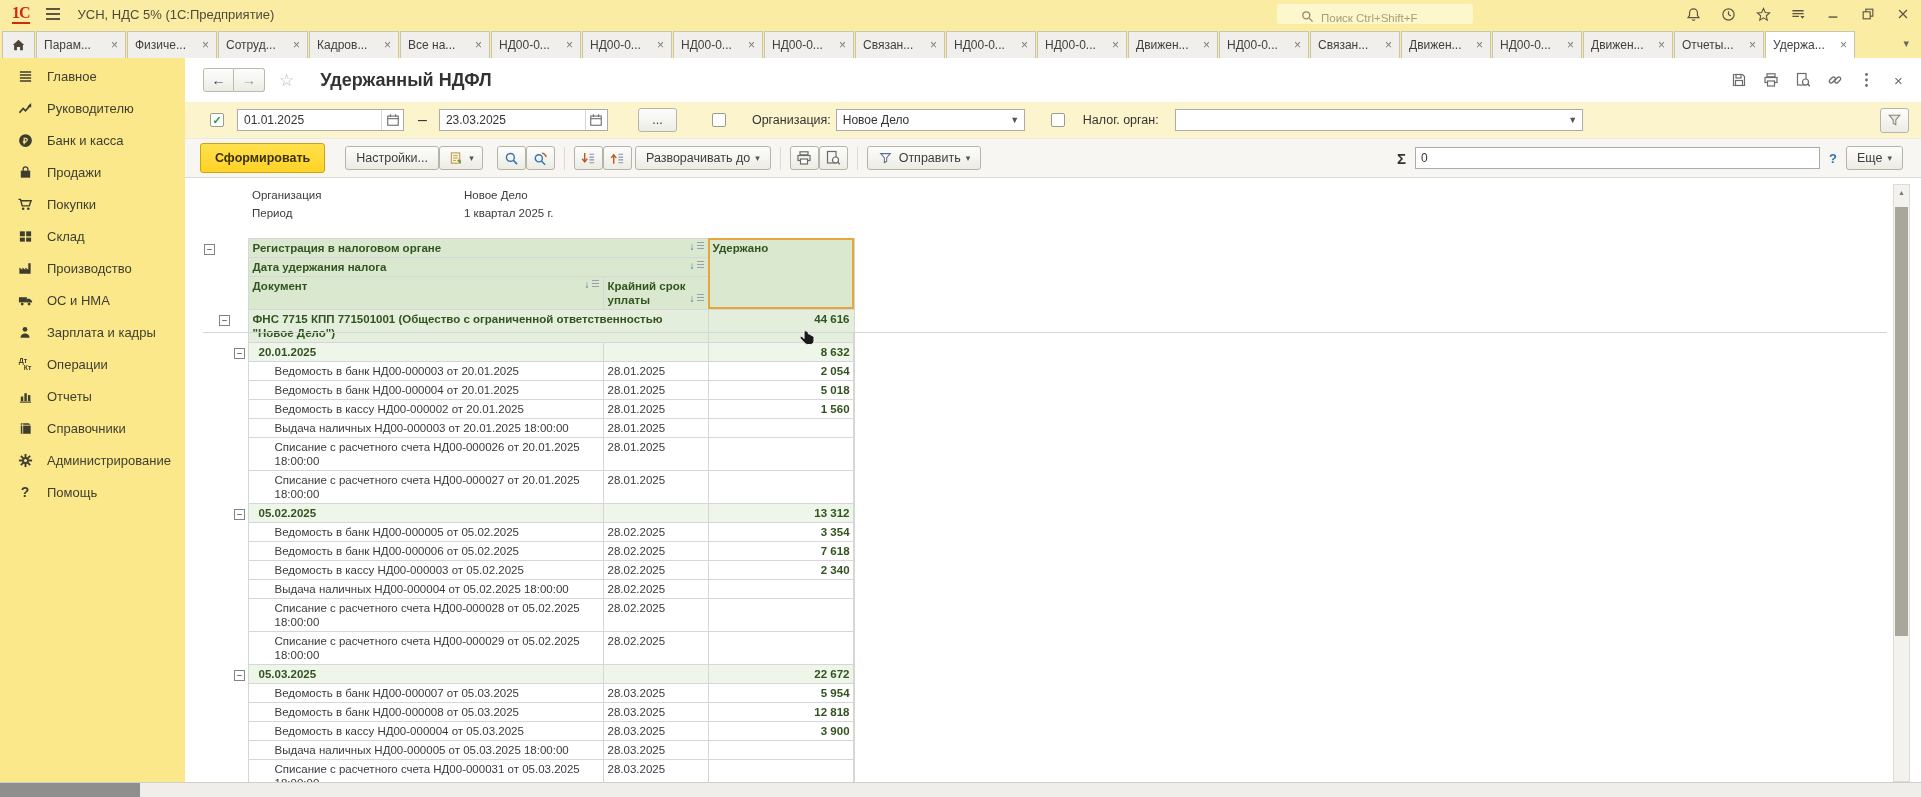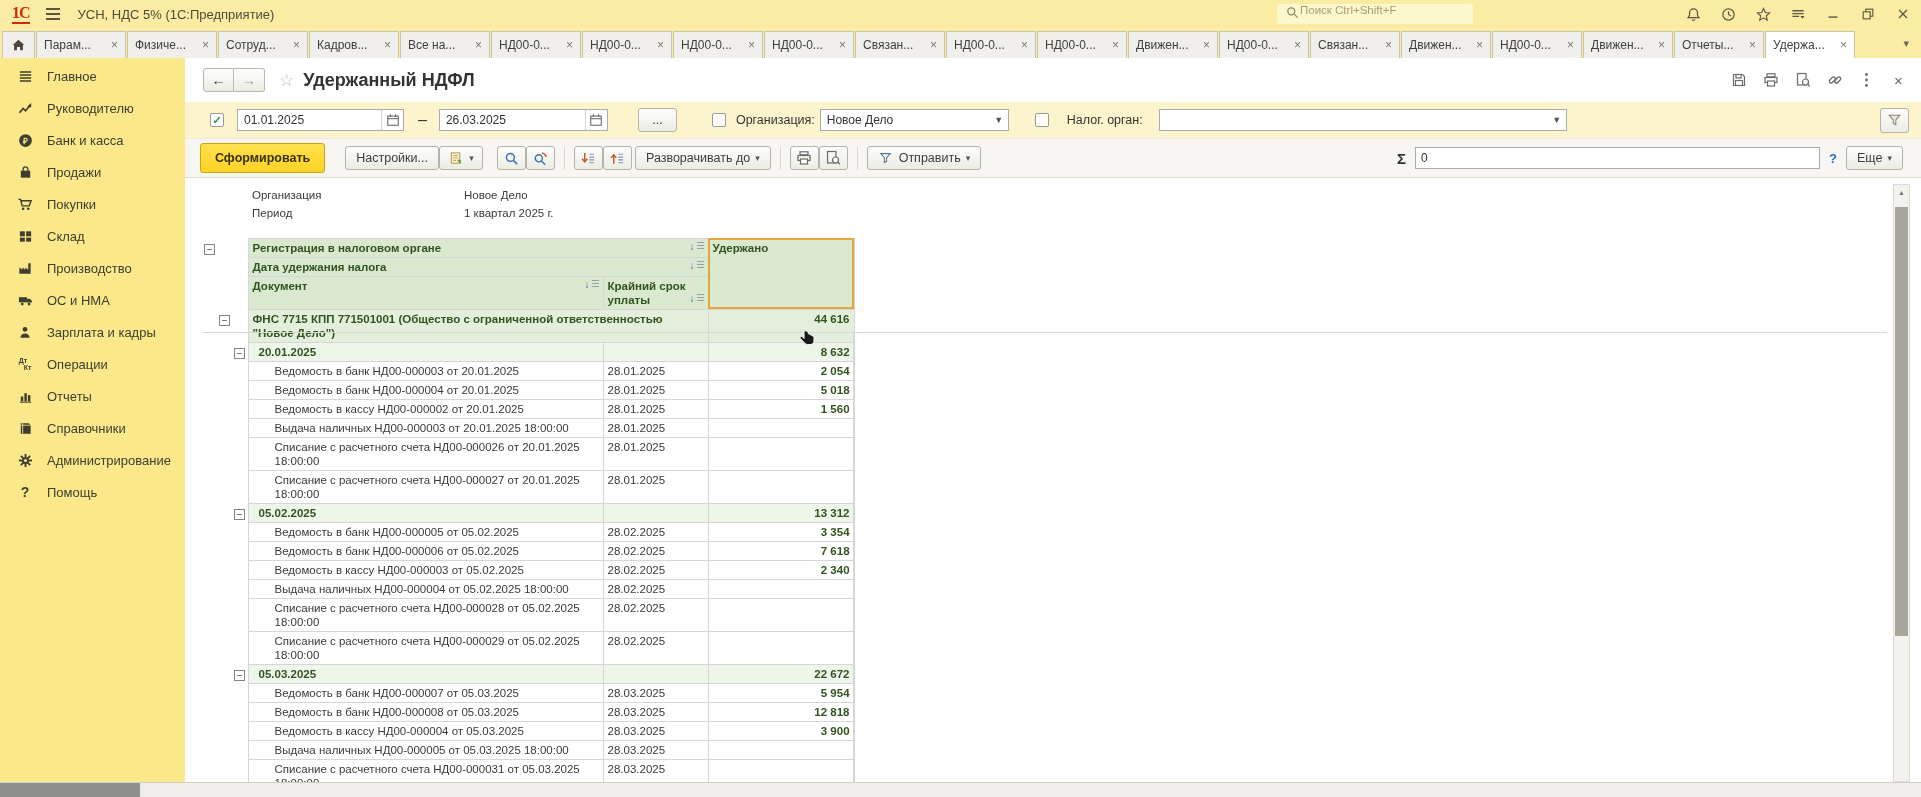--- a/index.html
+++ b/index.html
@@ -6,21 +6,21 @@
   html,body { margin:0; padding:0; }
   body { width:1921px; height:797px; overflow:hidden; font-family:"Liberation Sans",sans-serif; background:#fff; }
   .screen { position:relative; width:1921px; height:578px; }
 
   
   .titlebar { height:28px; background:#fbeca3; display:flex; align-items:center; position:relative; }
   .logo-1c { margin-left:12px; font:bold 16px/16px "Liberation Serif",serif; color:#cf2a10; border-bottom:2px solid #cf2a10; padding-bottom:1px; letter-spacing:-1px; }
   .burger { margin-left:16px; display:flex; flex-direction:column; gap:3px; cursor:default; }
   .burger i { display:block; width:14px; height:2px; background:#5c5544; }
   .app-title { margin-left:18px; font-size:13px; color:#4f4a38; }
-  .tb-search { position:absolute; left:1277px; top:4px; width:196px; height:20px; background:#fdf7cd; border-radius:3px; display:flex; align-items:flex-start; padding:0 7px; gap:0; }
+  .tb-search { position:absolute; left:1277px; top:4px; width:196px; height:20px; background:#fdf7cd; border-radius:3px; display:flex; align-items:flex-end; padding:0 22px; gap:6px; }
   .s-ph { font-size:11.5px; color:#a79e72; white-space:nowrap; }
   .tb-icons { position:absolute; right:10px; top:0; height:28px; display:flex; align-items:center; gap:19px; }
   .tbi { display:inline-flex; align-items:center; justify-content:center; width:16px; height:16px; }
 
   
   .tabbar { height:30px; background:#fbeca3; display:flex; align-items:flex-end; padding-left:2px; }
   .tab { height:27px; background:#f0efec; border:1px solid #c9c4b0; border-bottom:none; display:flex; align-items:center; padding:0 7px; margin-right:1px; font-size:12px; color:#3f3f3f; overflow:hidden; }
   .tab.home { width:33px; justify-content:center; flex:none; }
   .tab.t { width:90px; flex:none; }
   .tab.active { background:#fff; }
@@ -40,21 +40,21 @@
   .helpq { font:bold 14px/14px "Liberation Sans",sans-serif; color:#3e3e30; }
 
   .content { flex:1; position:relative; background:#fff; display:flex; flex-direction:column; }
 
   
   .crumb-row { height:44px; display:flex; align-items:center; padding-left:18px; flex:none; }
   .nav-btn { width:31px; height:24px; border:1px solid #bcb9ac; background:linear-gradient(#fdfdfc,#ececе5); background:linear-gradient(#fdfdfc,#ecece5); border-radius:3px; font-size:14px; display:inline-flex; align-items:center; justify-content:center; }
   .nav-btn.back { color:#3c3c3c; border-radius:3px 0 0 3px; }
   .nav-btn.fwd { color:#9a9a90; border-left:none; border-radius:0 3px 3px 0; }
   .fav-star { margin-left:14px; font-size:17px; color:#b9b9b2; }
-  .page-title { font-size:18px; font-weight:bold; color:#333; margin:0 0 0 9px; }
+  .page-title { font-size:18px; font-weight:bold; color:#333; margin:0 0 0 26px; }
   .win-actions { margin-left:auto; display:flex; align-items:center; gap:15px; padding-right:14px; }
   .wa { display:inline-flex; width:17px; height:17px; align-items:center; justify-content:center; color:#6b6b6b; }
   .wa.x { font-size:15px; }
 
   
   .filter-row { height:36px; background:#fcf4cd; display:flex; align-items:center; padding-left:25px; position:relative; flex:none; }
   .cb { width:14px; height:14px; background:#fff; border:1px solid #9a9a8e; border-radius:2px; display:inline-flex; align-items:center; justify-content:center; font-size:11px; font-weight:bold; color:#1fa344; flex:none; }
   .inp { height:22px; background:#fff; border:1px solid #ababab; display:flex; align-items:center; font-size:12px; color:#333; }
   .inp .txt { padding:0 6px; flex:1; white-space:nowrap; }
   .cal-btn { width:22px; height:20px; display:inline-flex; align-items:center; justify-content:center; border-left:1px solid #d5d5d5; }
@@ -463,32 +463,32 @@
           <span class="cal-btn">
               <svg width="14" height="14" viewBox="0 0 16 16">
                 <rect x="2" y="3.5" width="12" height="10.5" fill="none" stroke="#666" stroke-width="1.2"></rect>
                 <path d="M2 6.5h12" stroke="#666" stroke-width="1.2"></path>
                 <path d="M5 1.5v3M11 1.5v3" stroke="#666" stroke-width="1.2"></path>
               </svg>
             </span>
         </div>
         <span class="dash">–</span>
         <div class="inp" style="width:169px">
-          <span class="txt">26.03.2025</span>
+          <span class="txt">23.03.2025</span>
           <span class="cal-btn">
               <svg width="14" height="14" viewBox="0 0 16 16">
                 <rect x="2" y="3.5" width="12" height="10.5" fill="none" stroke="#666" stroke-width="1.2"></rect>
                 <path d="M2 6.5h12" stroke="#666" stroke-width="1.2"></path>
                 <path d="M5 1.5v3M11 1.5v3" stroke="#666" stroke-width="1.2"></path>
               </svg>
             </span>
         </div>
         <button class="btn" style="margin-left:30px;width:39px">...</button>
         <span class="cb" style="margin-left:35px"></span>
-        <span class="f-label" style="margin-left:10px">Организация:</span>
+        <span class="f-label" style="margin-left:26px">Организация:</span>
         <div class="inp" style="margin-left:5px;width:189px">
           <span class="txt">Новое Дело</span>
           <span class="dd">▼</span>
         </div>
         <span class="cb" style="margin-left:26px"></span>
         <span class="f-label" style="margin-left:18px">Налог. орган:</span>
         <div class="inp" style="margin-left:16px;width:408px">
           <span class="txt"></span>
           <span class="dd">▼</span>
         </div>

